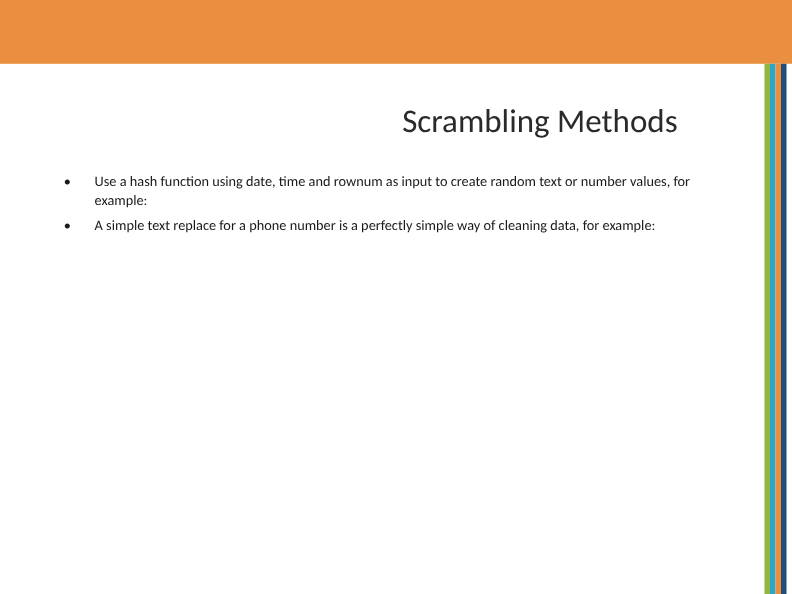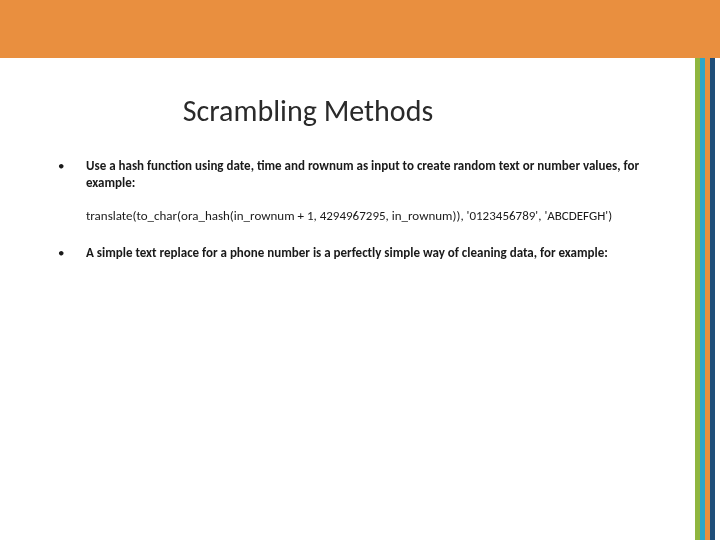--- a/index.html
+++ b/index.html
@@ -35,21 +35,21 @@
   .stripe.green   { right: 20px; background: #8fb63f; }
   .stripe.blue    { right: 15px; background: #2ea6c9; }
   .stripe.orange  { right: 10px; background: #e98f3f; }
   .stripe.dkblue  { right: 5px;  background: #1f4e79; }
 
   .title {
     position: absolute;
     top: 92px;
     left: 0;
     width: 616px;
-    text-align: center;
+    text-align: right;
     font-size: 30px;
     color: #2a2a2a;
     font-weight: 400;
   }
 
   .body {
     position: absolute;
     top: 158px;
     left: 58px;
     width: 600px;
@@ -61,21 +61,21 @@
     display: flex;
     margin-bottom: 6px;
   }
   .bullet-mark {
     width: 28px;
     flex: 0 0 28px;
     font-size: 13px;
   }
   .bullet-text {
     flex: 1;
-    font-weight: 700;
+    font-weight: 400;
   }
   .indent-block {
     margin-left: 28px;
     margin-top: 16px;
     margin-bottom: 20px;
     font-weight: 400;
   }
   .indent-block.after2 {
     margin-top: 14px;
   }
@@ -91,21 +91,20 @@
   <div class="stripe dkblue"></div>
 
   <div class="title">Scrambling Methods</div>
 
   <div class="body">
 
     <div class="bullet-row">
       <div class="bullet-mark">•</div>
       <div class="bullet-text">Use a hash function using date, time and rownum as input to create random text or number values, for example:</div>
     </div>
-    <div class="indent-block">translate(to_char(ora_hash(in_rownum + 1, 4294967295, in_rownum)), '0123456789', 'ABCDEFGH')</div>
 
     <div class="bullet-row">
       <div class="bullet-mark">•</div>
       <div class="bullet-text">A simple text replace for a phone number is a perfectly simple way of cleaning data, for example:</div>
     </div>
 
   </div>
 </div>
 
 </body></html>

